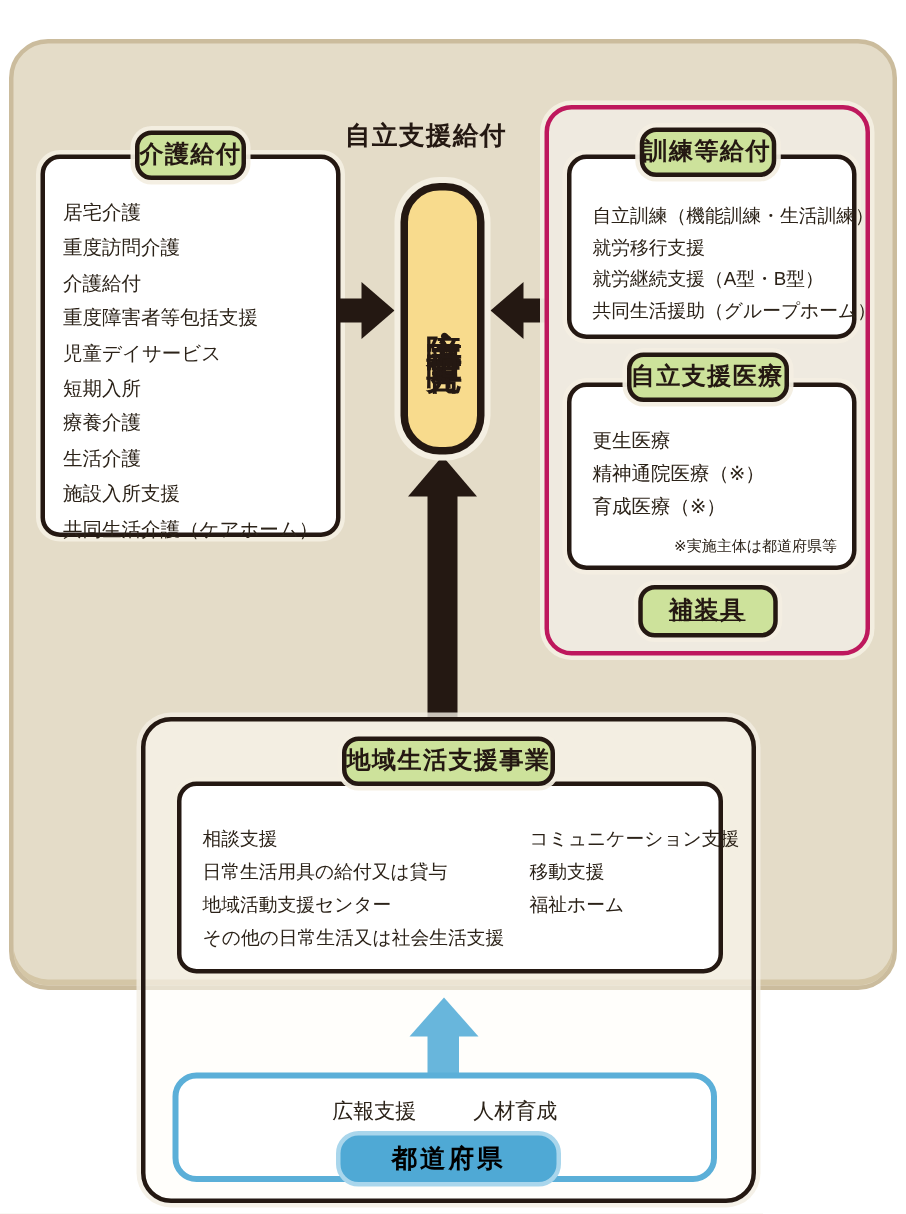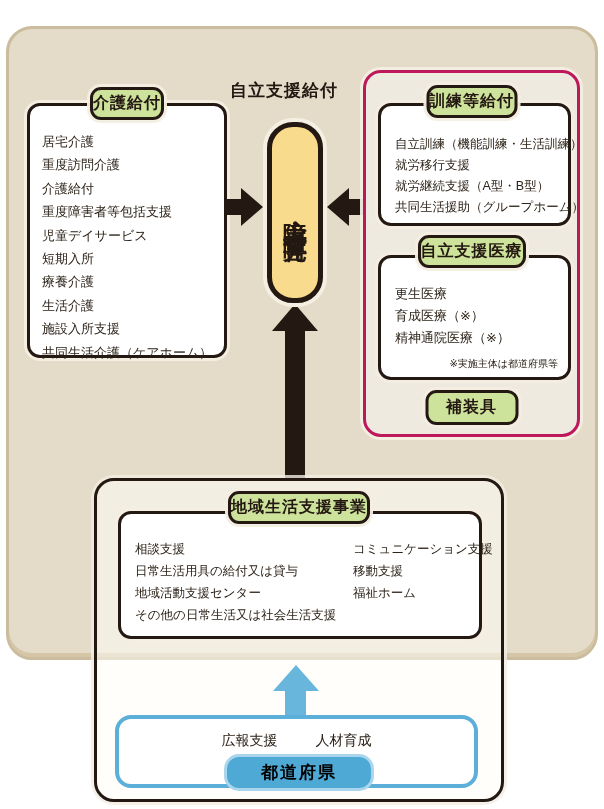--- a/index.html
+++ b/index.html
@@ -67,21 +67,21 @@
   .training-list{left:14px;top:28px;line-height:21px;font-size:12.5px;}
   .medical-box{left:12px;top:182px;width:187px;height:119px;}
   .medical-list{left:14px;top:25px;line-height:22px;font-size:13px;}
   .medical-note{position:absolute;right:10px;top:99px;font-size:10px;color:#2b2218;white-space:nowrap;}
   
   .bottom-container{
     position:absolute;left:94px;top:478px;width:404px;height:318px;
     background:rgba(255,253,247,.55);border:3px solid #241812;border-radius:20px;
     box-shadow:0 0 0 3px rgba(243,238,226,.8);
   }
-  .community-box{left:21px;top:30px;width:358px;height:122px;text-decoration:underline;}
+  .community-box{left:21px;top:40px;width:358px;height:122px;text-decoration:underline;}
   .community-col{position:absolute;top:24px;line-height:22px;font-size:12.5px;}
   .community-col div{white-space:nowrap;}
   .col-left{left:14px;}
   .col-right{left:232px;}
   
   .blue-head-up{position:absolute;width:0;height:0;border-left:23px solid transparent;border-right:23px solid transparent;border-bottom:26px solid #68b6dc;}
   .blue-shaft{position:absolute;width:21px;background:#68b6dc;}
   .pref-box{
     position:absolute;left:18px;top:234px;width:355px;height:52px;
     background:#ffffff;border:4px solid #5bafd8;border-radius:16px;
@@ -143,27 +143,27 @@
         <div>就労移行支援</div>
         <div>就労継続支援（A型・B型）</div>
         <div>共同生活援助（グループホーム）</div>
       </div>
     </div>
 
     <div class="pill-green" style="top:162px;">自立支援医療</div>
     <div class="box-white medical-box">
       <div class="list medical-list">
         <div>更生医療</div>
+        <div>精神通院医療（※）</div>
         <div>育成医療（※）</div>
-        <div>精神通院医療（※）</div>
       </div>
       <div class="medical-note">※実施主体は都道府県等</div>
     </div>
 
-    <div class="pill-green" style="top:317px;padding:4px 18px;">補装具</div>
+    <div class="pill-green" style="top:317px;padding:4px 18px;text-decoration:underline;">補装具</div>
   </div>
 
   <div class="bottom-container">
     <div class="pill-green" style="top:10px;">地域生活支援事業</div>
     <div class="box-white community-box">
       <div class="community-col col-left">
         <div>相談支援</div>
         <div>日常生活用具の給付又は貸与</div>
         <div>地域活動支援センター</div>
         <div>その他の日常生活又は社会生活支援</div>

